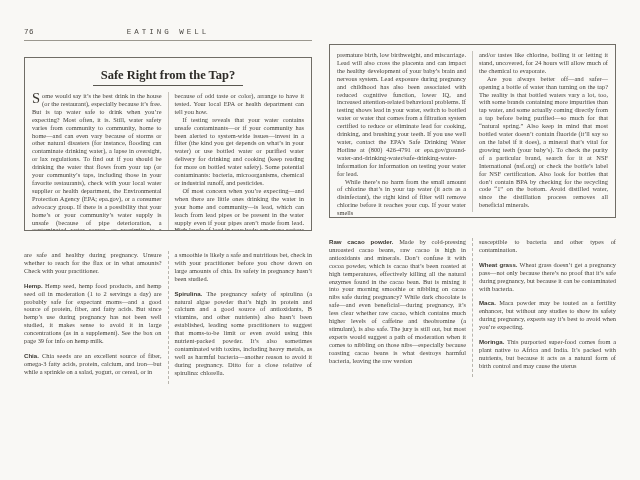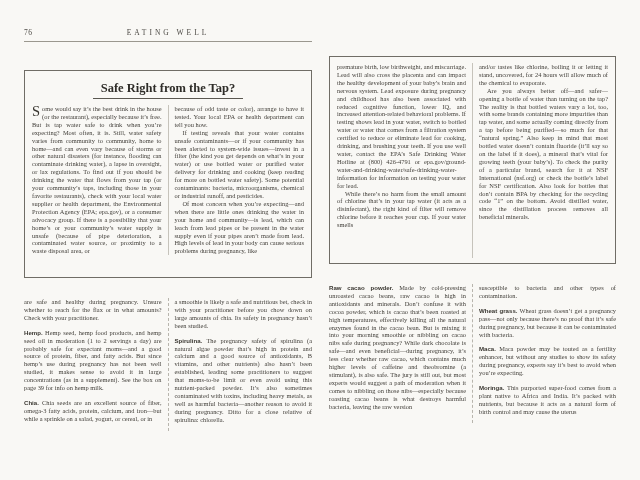--- a/index.html
+++ b/index.html
@@ -18,33 +18,34 @@
 
   
   .pagehead {
     position:relative;
     text-align:center;
     font-size:7.5px;
     letter-spacing:3px;
     color:#4c4944;
     padding-bottom:4px;
     border-bottom:1px solid #9b988f;
+    font-family:Liberation Mono, monospace;
   }
   .pagehead .pnum {
     position:absolute; top:0;
     letter-spacing:0.5px; font-size:7.5px;
   }
   .page.left  .pnum { left:0; }
   .page.right .pnum { right:0; }
 
   
   .tapbox {
-    margin-top:28px;
+    margin-top:16px;
     border:1px solid #706d66;
-    height:208px;
+    height:174px;
     box-sizing:border-box;
     padding:6px 7px 5px;
     overflow:hidden;
     background:transparent;
   }
   .boxtitle-wrap { text-align:center; margin:1px 0 6px; }
   .boxtitle {
     display:inline-block;
     font-weight:bold;
     font-size:12.5px;

